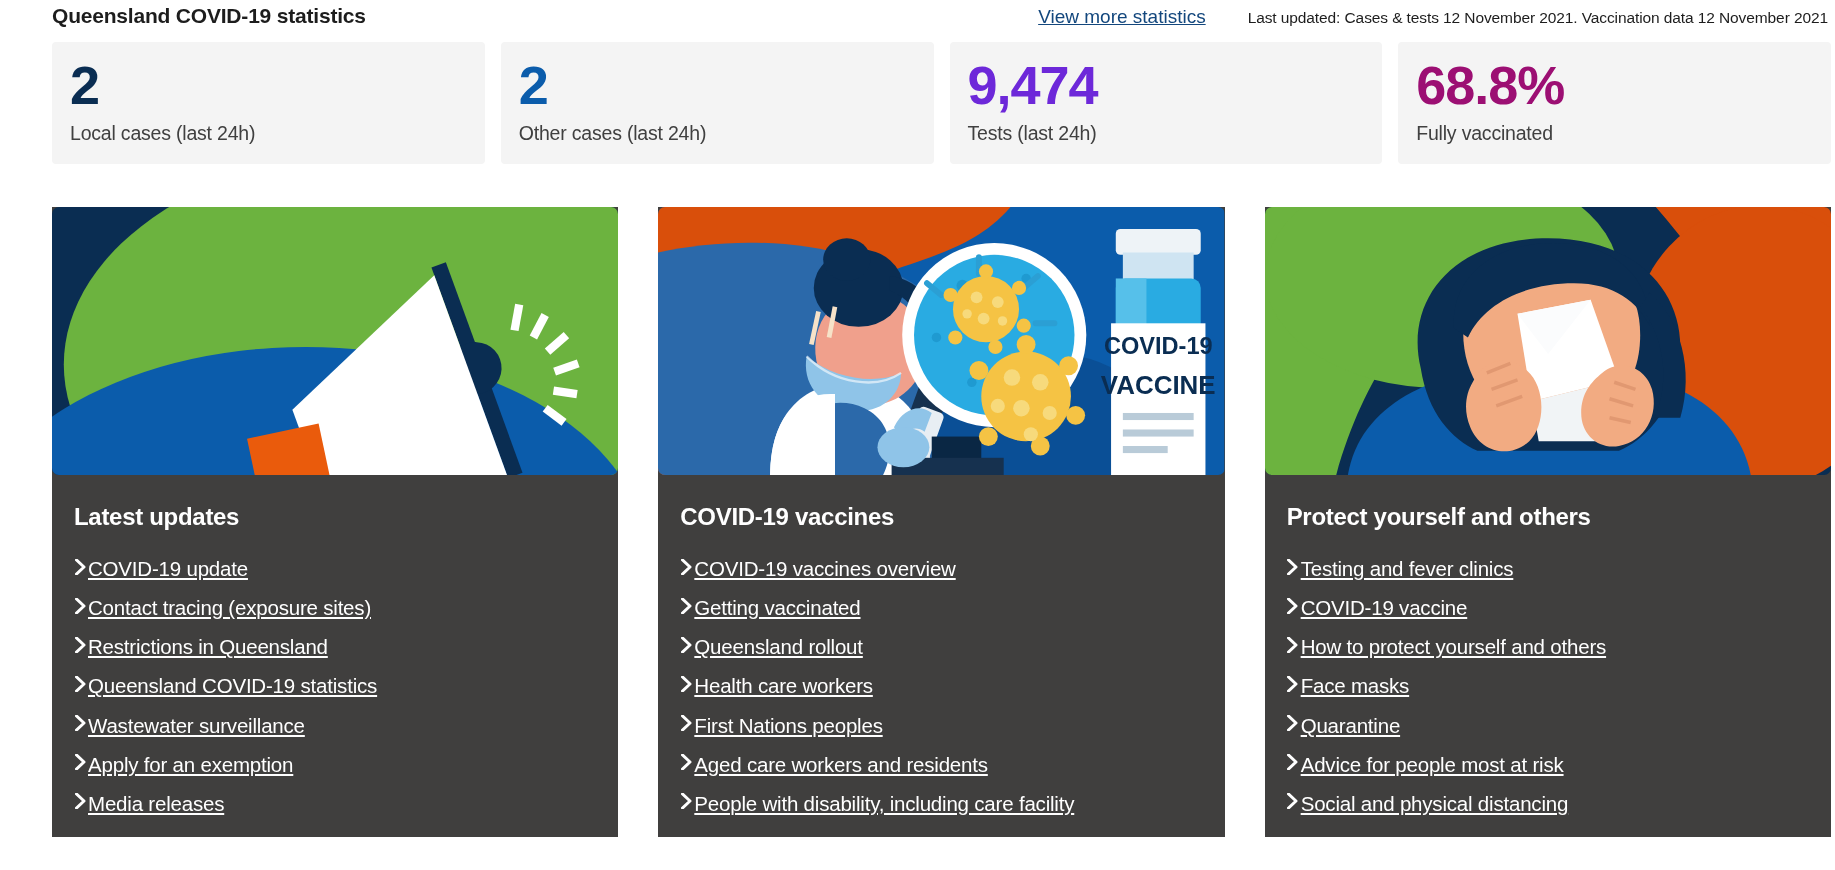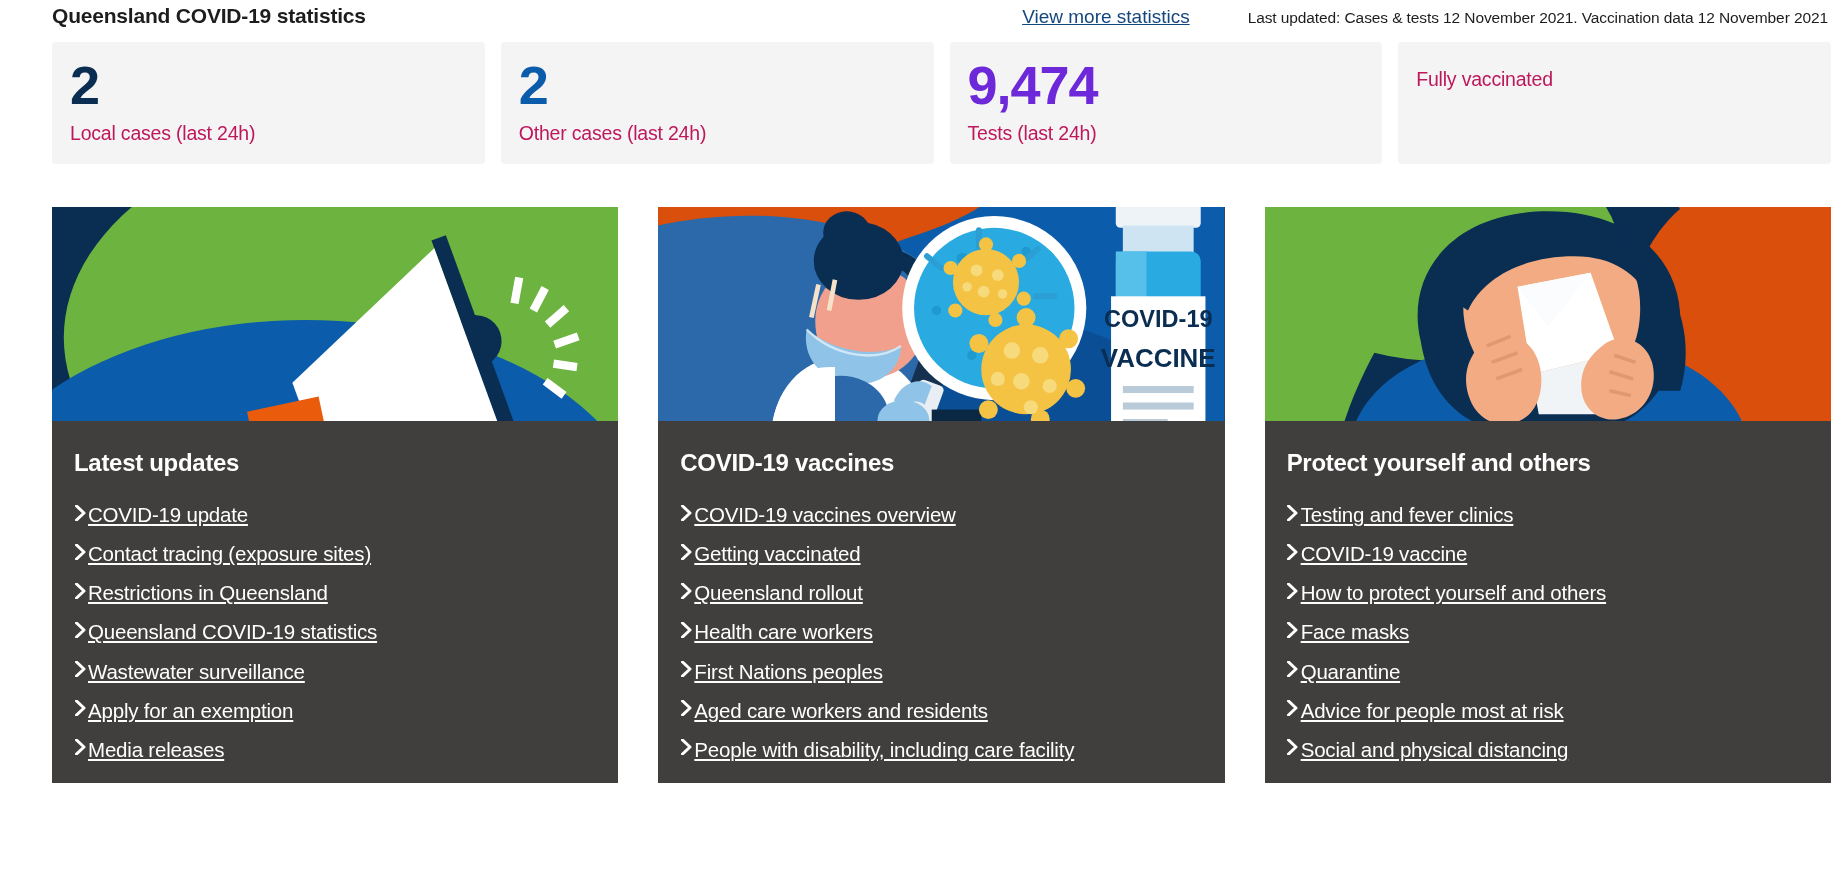--- a/index.html
+++ b/index.html
@@ -14,21 +14,21 @@
   
   .stats-header {
     display: flex; align-items: baseline; gap: 0;
     padding-top: 4px; height: 36px;
   }
   .stats-title {
     font-size: 21px; font-weight: bold; color: #1d1d1d;
     letter-spacing: -0.2px; white-space: nowrap;
   }
   .stats-header-right {
-    margin-left: auto; display: flex; align-items: baseline; gap: 58px;
+    margin-left: auto; display: flex; align-items: baseline; gap: 42px;
   }
   .view-more {
     font-size: 19px; color: #13477d; text-decoration: underline;
     cursor: pointer; white-space: nowrap;
   }
   .last-updated {
     font-size: 15.5px; color: #1d1d1d; white-space: nowrap;
     letter-spacing: -0.1px; padding-right: 3px;
   }
 
@@ -37,31 +37,31 @@
   .stat-card {
     flex: 1 1 0; background: #f4f4f4; border-radius: 4px;
     height: 122px; padding: 16px 18px 0 18px;
     display: flex; flex-direction: column; justify-content: flex-start;
   }
   .stat-value {
     font-size: 54px; font-weight: bold; line-height: 1.0;
     letter-spacing: -1px;
   }
   .stat-label {
-    font-size: 19.5px; color: #be185d; margin-top: 10px;
+    font-size: 19.5px; color: #404040; margin-top: 10px;
     letter-spacing: -0.2px;
   }
 
   
   .card-row { display: flex; gap: 40px; margin-top: 43px; }
   .promo-card {
     flex: 1 1 0; background: #403f3e; overflow: hidden;
     display: flex; flex-direction: column;
   }
-  .promo-img { width: 100%; height: 214px; position: relative; overflow: hidden; }
+  .promo-img { width: 100%; height: 268px; position: relative; overflow: hidden; border-radius: 7px; }
   .promo-img svg { display: block; width: 100%; height: 100%; }
   .promo-body { padding: 28px 22px 10px 22px; }
   .promo-heading {
     color: #ffffff; font-size: 24px; font-weight: bold;
     letter-spacing: -0.3px; margin-bottom: 22px;
   }
   .promo-links { list-style: none; }
   .promo-link-item {
     display: flex; align-items: flex-start; gap: 2px;
     margin-bottom: 8px; cursor: pointer;
@@ -101,20 +101,21 @@
       <div class="stat-value" style="color:#0b5cab">2</div>
       <div class="stat-label">Other cases (last 24h)</div>
     </div>
 
     <div class="stat-card">
       <div class="stat-value" style="color:#6d28d9">9,474</div>
       <div class="stat-label">Tests (last 24h)</div>
     </div>
 
     <div class="stat-card">
+      <div class="stat-value" style="color:#9c0f73">68.8%</div>
       <div class="stat-label">Fully vaccinated</div>
     </div>
 
   </div>
 
   <div class="card-row">
 
     <div class="promo-card">
       <div class="promo-img">
         <svg viewBox="0 0 480 230" preserveAspectRatio="xMidYMid slice">

